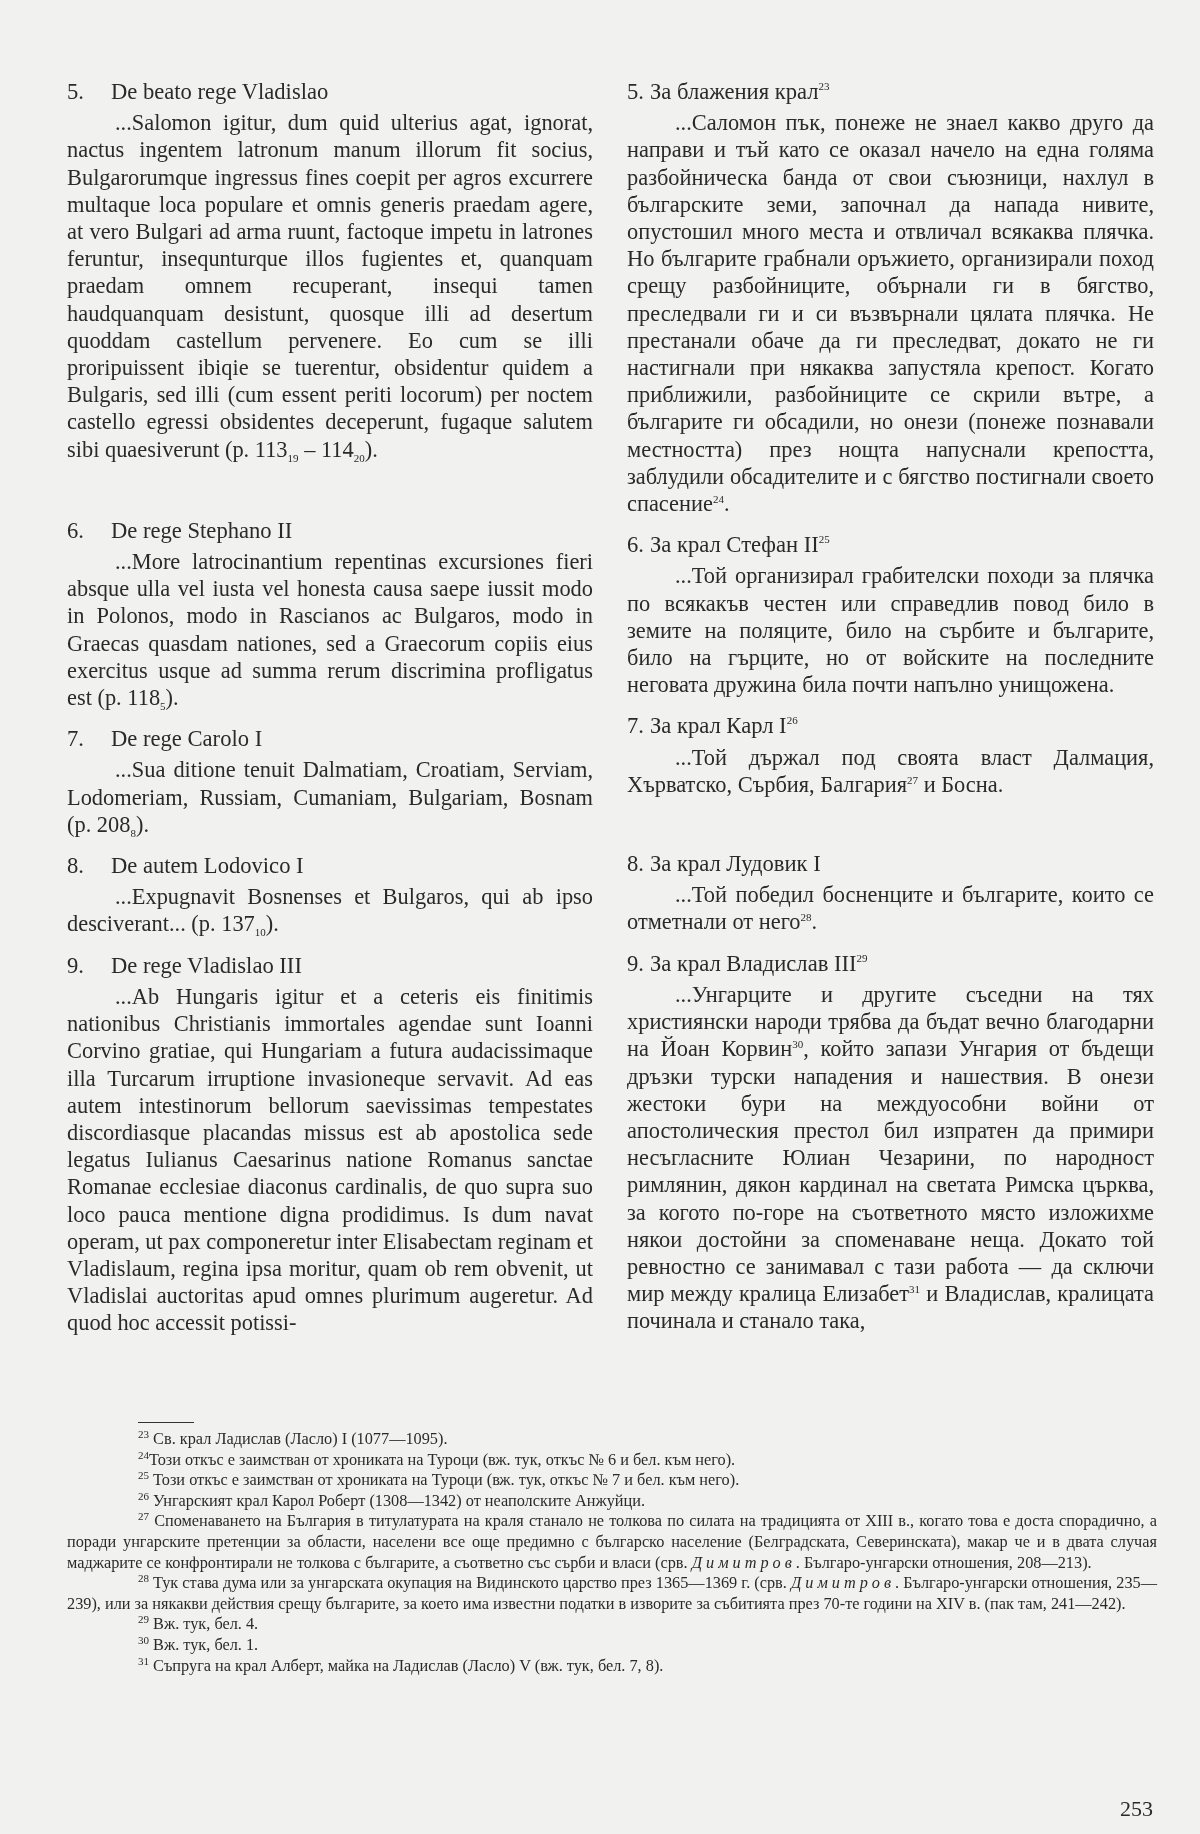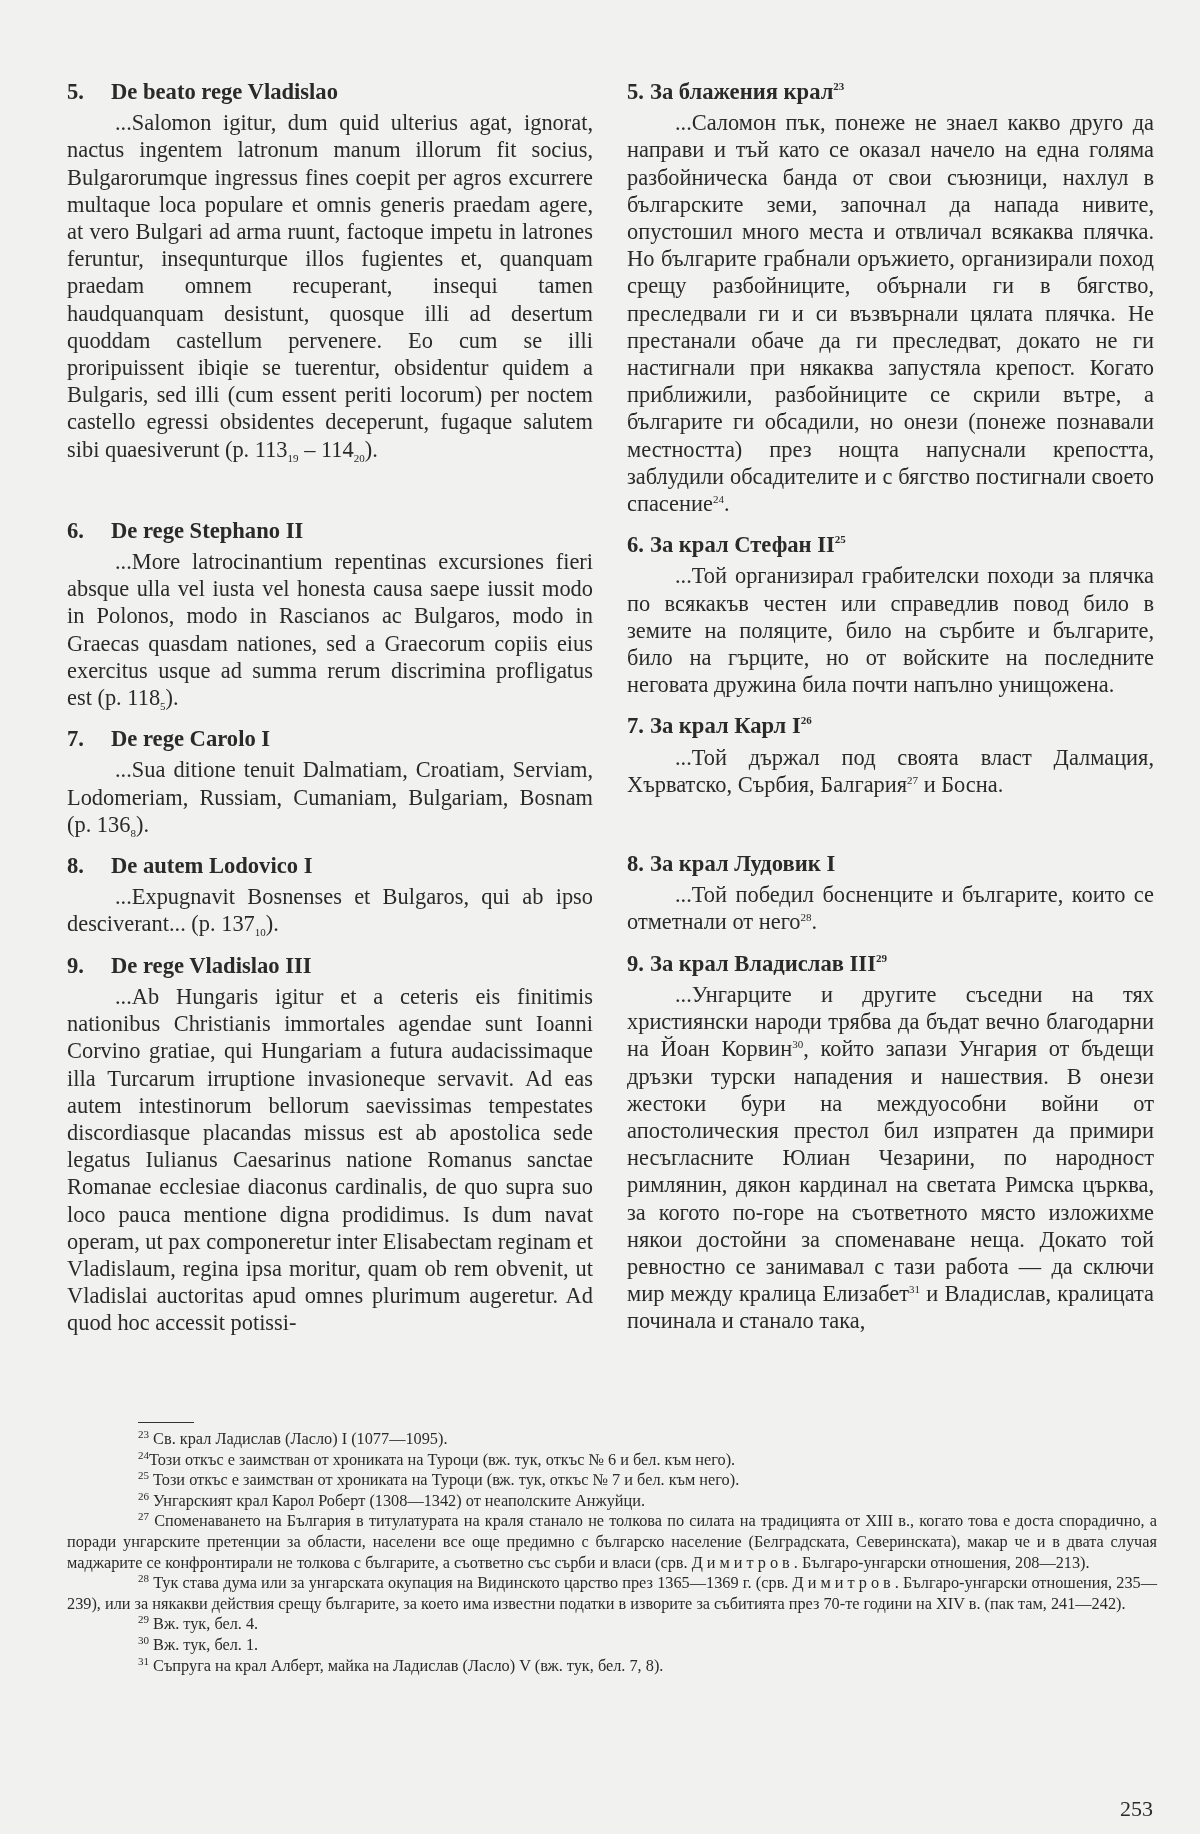--- a/index.html
+++ b/index.html
@@ -11,58 +11,58 @@
     position:relative;
   }
   .col {
     position:absolute; top:78px;
     font-size:22.4px; line-height:27.2px;
     text-align:justify;
   }
   .col.left { left:67px; width:526px; }
   .col.right { left:627px; width:527px; }
   .heading {
-    font-weight:bold; font-size:22.6px;
+    font-weight:normal; font-size:22.6px;
     margin:0 0 4px 0; text-align:left; white-space:nowrap;
   }
   .left .heading .num { display:inline-block; width:44px; }
   .right .heading .num { margin-right:6px; }
   .para { margin:0; text-indent:48px; }
   sup { font-size:11px; line-height:0; vertical-align:super; }
   sub { font-size:11px; line-height:0; vertical-align:sub; }
   .sec { margin-bottom:14px; }
   .footnotes {
     position:absolute; left:67px; top:1422px; width:1090px;
     font-size:16.3px; line-height:20.6px;
   }
   .fn-rule { width:56px; border-top:1.5px solid #333; margin:0 0 6px 71px; }
   .fn { margin:0; text-align:justify; }
   .fn.indent { padding-left:71px; }
   .fn.hang { text-indent:71px; }
-  .spaced { letter-spacing:4px; }
+  .spaced { letter-spacing:4px;font-style:italic; }
   .pageno {
     position:absolute; left:1120px; top:1796px;
     font-size:22px; font-weight:normal;
   }
 </style>
 </head>
 <body>
 
 <div class="col left">
   <div class="sec">
     <div class="heading"><span class="num">5.</span><span>De beato rege Vladislao</span></div>
     <p class="para"><span>...Salomon igitur, dum quid ulterius agat, ignorat, nactus ingentem latronum manum illorum fit socius, Bulgarorumque ingressus fines coepit per agros excurrere multaque loca populare et omnis generis praedam agere, at vero Bulgari ad arma ruunt, factoque impetu in latrones feruntur, insequnturque illos fugientes et, quanquam praedam omnem recuperant, insequi tamen haudquanquam desistunt, quosque illi ad desertum quoddam castellum pervenere. Eo cum se illi proripuissent ibiqie se tuerentur, obsidentur quidem a Bulgaris, sed illi (cum essent periti locorum) per noctem castello egressi obsidentes deceperunt, fugaque salutem sibi quaesiverunt (p. 113</span><sub>19</sub><span> – 114</span><sub>20</sub><span>).</span></p>
   </div>
   <div class="sec" style="margin-top:54px">
     <div class="heading"><span class="num">6.</span><span>De rege Stephano II</span></div>
     <p class="para"><span>...More latrocinantium repentinas excursiones fieri absque ulla vel iusta vel honesta causa saepe iussit modo in Polonos, modo in Rascianos ac Bulgaros, modo in Graecas quasdam nationes, sed a Graecorum copiis eius exercitus usque ad summa rerum discrimina profligatus est (p. 118</span><sub>5</sub><span>).</span></p>
   </div>
   <div class="sec">
     <div class="heading"><span class="num">7.</span><span>De rege Carolo I</span></div>
-    <p class="para"><span>...Sua ditione tenuit Dalmatiam, Croatiam, Serviam, Lodomeriam, Russiam, Cumaniam, Bulgariam, Bosnam (p. 136</span><sub>8</sub><span>).</span></p>
+    <p class="para"><span>...Sua ditione tenuit Dalmatiam, Croatiam, Serviam, Lodomeriam, Russiam, Cumaniam, Bulgariam, Bosnam (p. 208</span><sub>8</sub><span>).</span></p>
   </div>
   <div class="sec">
     <div class="heading"><span class="num">8.</span><span>De autem Lodovico I</span></div>
     <p class="para"><span>...Expugnavit Bosnenses et Bulgaros, qui ab ipso desciverant... (p. 137</span><sub>10</sub><span>).</span></p>
   </div>
   <div class="sec">
     <div class="heading"><span class="num">9.</span><span>De rege Vladislao III</span></div>
     <p class="para">...Ab Hungaris igitur et a ceteris eis finitimis nationibus Christianis immortales agendae sunt Ioanni Corvino gratiae, qui Hungariam a futura audacissimaque illa Turcarum irruptione invasioneque servavit. Ad eas autem intestinorum bellorum saevissimas tempestates discordiasque placandas missus est ab apostolica sede legatus Iulianus Caesarinus natione Romanus sanctae Romanae ecclesiae diaconus cardinalis, de quo supra suo loco pauca mentione digna prodidimus. Is dum navat operam, ut pax componeretur inter Elisabectam reginam et Vladislaum, regina ipsa moritur, quam ob rem obvenit, ut Vladislai auctoritas apud omnes plurimum augeretur. Ad quod hoc accessit potissi-</p>
   </div>
 </div>

